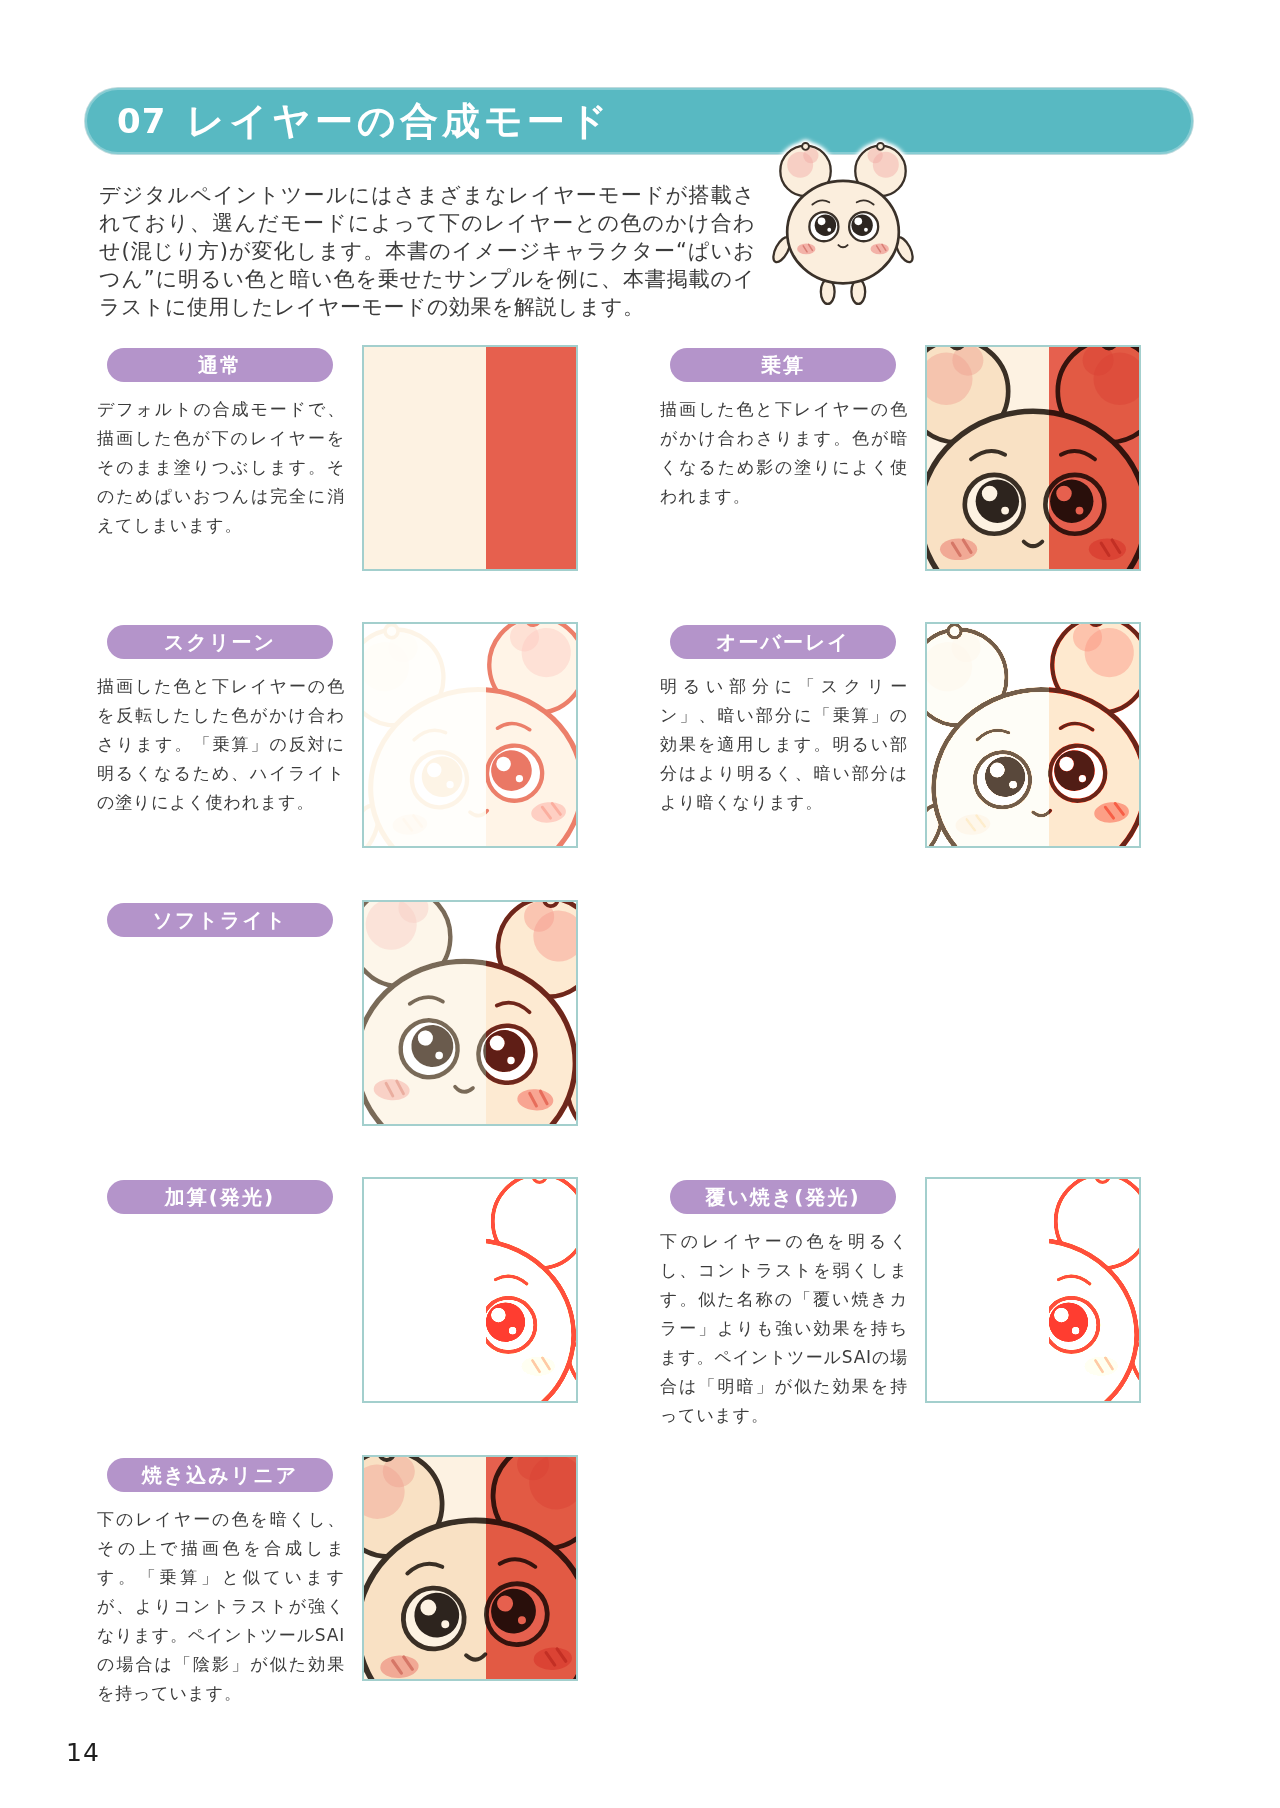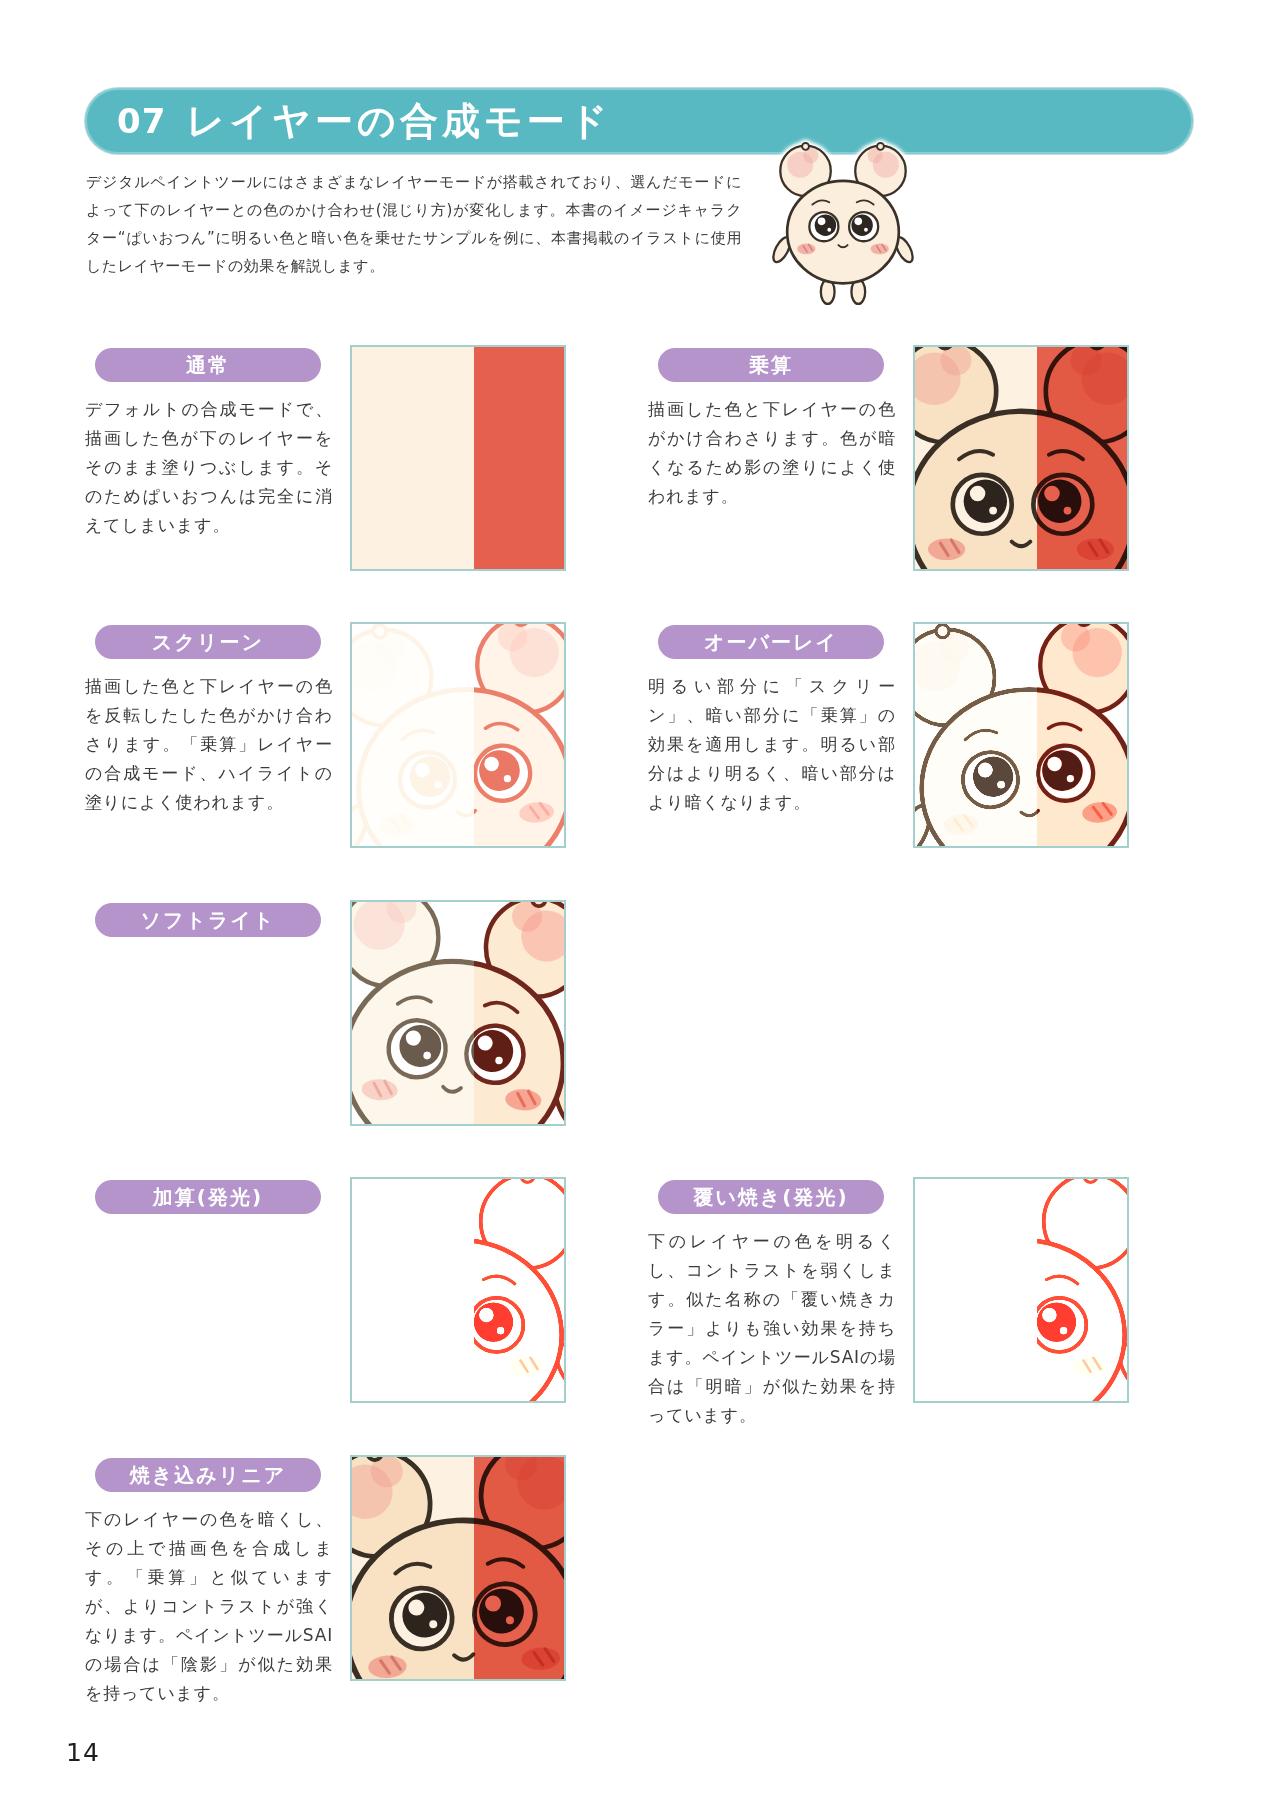--- a/index.html
+++ b/index.html
@@ -13,29 +13,29 @@
   body{background:#e9e9e9;font-family:"DejaVu Sans","Liberation Sans",sans-serif;}
   .page{position:relative;width:1280px;height:1808px;background:var(--page_bg);overflow:hidden;margin:0 auto;}
 
   
   .header-bar{position:absolute;left:85px;top:88px;width:1108px;height:66px;background:var(--header_bg);
     border-radius:34px;box-sizing:border-box;display:flex;align-items:center;padding-left:32px;
     box-shadow:inset 0 0 0 2px rgba(255,255,255,.28), 0 0 0 1px rgba(70,150,158,.35);}
   .header-num{color:var(--header_text);font-size:34px;font-weight:bold;letter-spacing:1px;}
   .header-ttl{color:var(--header_text);font-size:38px;font-weight:bold;letter-spacing:4px;margin-left:20px;}
 
-  .intro{position:absolute;left:86px;top:168px;width:656px;margin:0;font-size:15px;line-height:28px;
+  .intro{position:absolute;left:86px;top:168px;width:656px;margin:13px;font-size:21px;line-height:28px;
     letter-spacing:.5px;color:var(--body_text);text-align:justify;}
 
   .mascot-top{position:absolute;left:755px;top:125px;width:176px;height:182px;z-index:3;
     filter:drop-shadow(0 0 2px #fff) drop-shadow(0 0 2px #fff) drop-shadow(0 0 1px #fff);}
   .mascot-top svg{width:100%;height:100%;}
 
   
-  .card{position:absolute;width:480px;}
+  .card{position:absolute;width:480px;margin-left:12px;}
   .col-l{left:85px;} .col-r{left:648px;}
   .r0{top:348px}.r1{top:625px}.r2{top:903px}.r3{top:1180px}.r4{top:1458px}
   .pill{width:226px;height:34px;margin-left:10px;border-radius:17px;background:var(--pill_bg);
     color:var(--pill_text);font-weight:bold;font-size:20px;display:flex;align-items:center;justify-content:center;
     letter-spacing:2px;}
   .desc{width:248px;margin:13px 0 0 0;font-size:17px;line-height:29px;letter-spacing:.8px;
     text-align:justify;color:var(--body_text);}
   .sample{position:absolute;left:265px;top:-3px;width:212px;height:222px;border:2px solid var(--sample_border);
     isolation:isolate;overflow:hidden;background:#fff;margin:0;}
   .sample .char{position:absolute;left:0;top:0;width:100%;height:100%;transform:scale(1.55);transform-origin:50% 40%;}
@@ -128,21 +128,21 @@
         </svg>
       <div class="ovl ovl-l" style="mix-blend-mode: multiply;"></div>
       <div class="ovl ovl-r" style="mix-blend-mode: multiply;"></div>
     </figure>
   </section>
 
   <section class="card col-l r1">
     <div class="pill">
         <span>スクリーン</span>
       </div>
-    <p class="desc">描画した色と下レイヤーの色を反転したした色がかけ合わさります。「乗算」レイヤーの合成モード、ハイライトの塗りによく使われます。</p>
+    <p class="desc">描画した色と下レイヤーの色を反転したした色がかけ合わさります。「乗算」の反対に明るくなるため、ハイライトの塗りによく使われます。</p>
     <figure class="sample">
       <svg class="char" viewBox="0 0 212 222">
           <use href="#mascot"></use>
         </svg>
       <div class="ovl ovl-l" style="mix-blend-mode: screen;"></div>
       <div class="ovl ovl-r" style="mix-blend-mode: screen;"></div>
     </figure>
   </section>
 
   <section class="card col-r r1">

